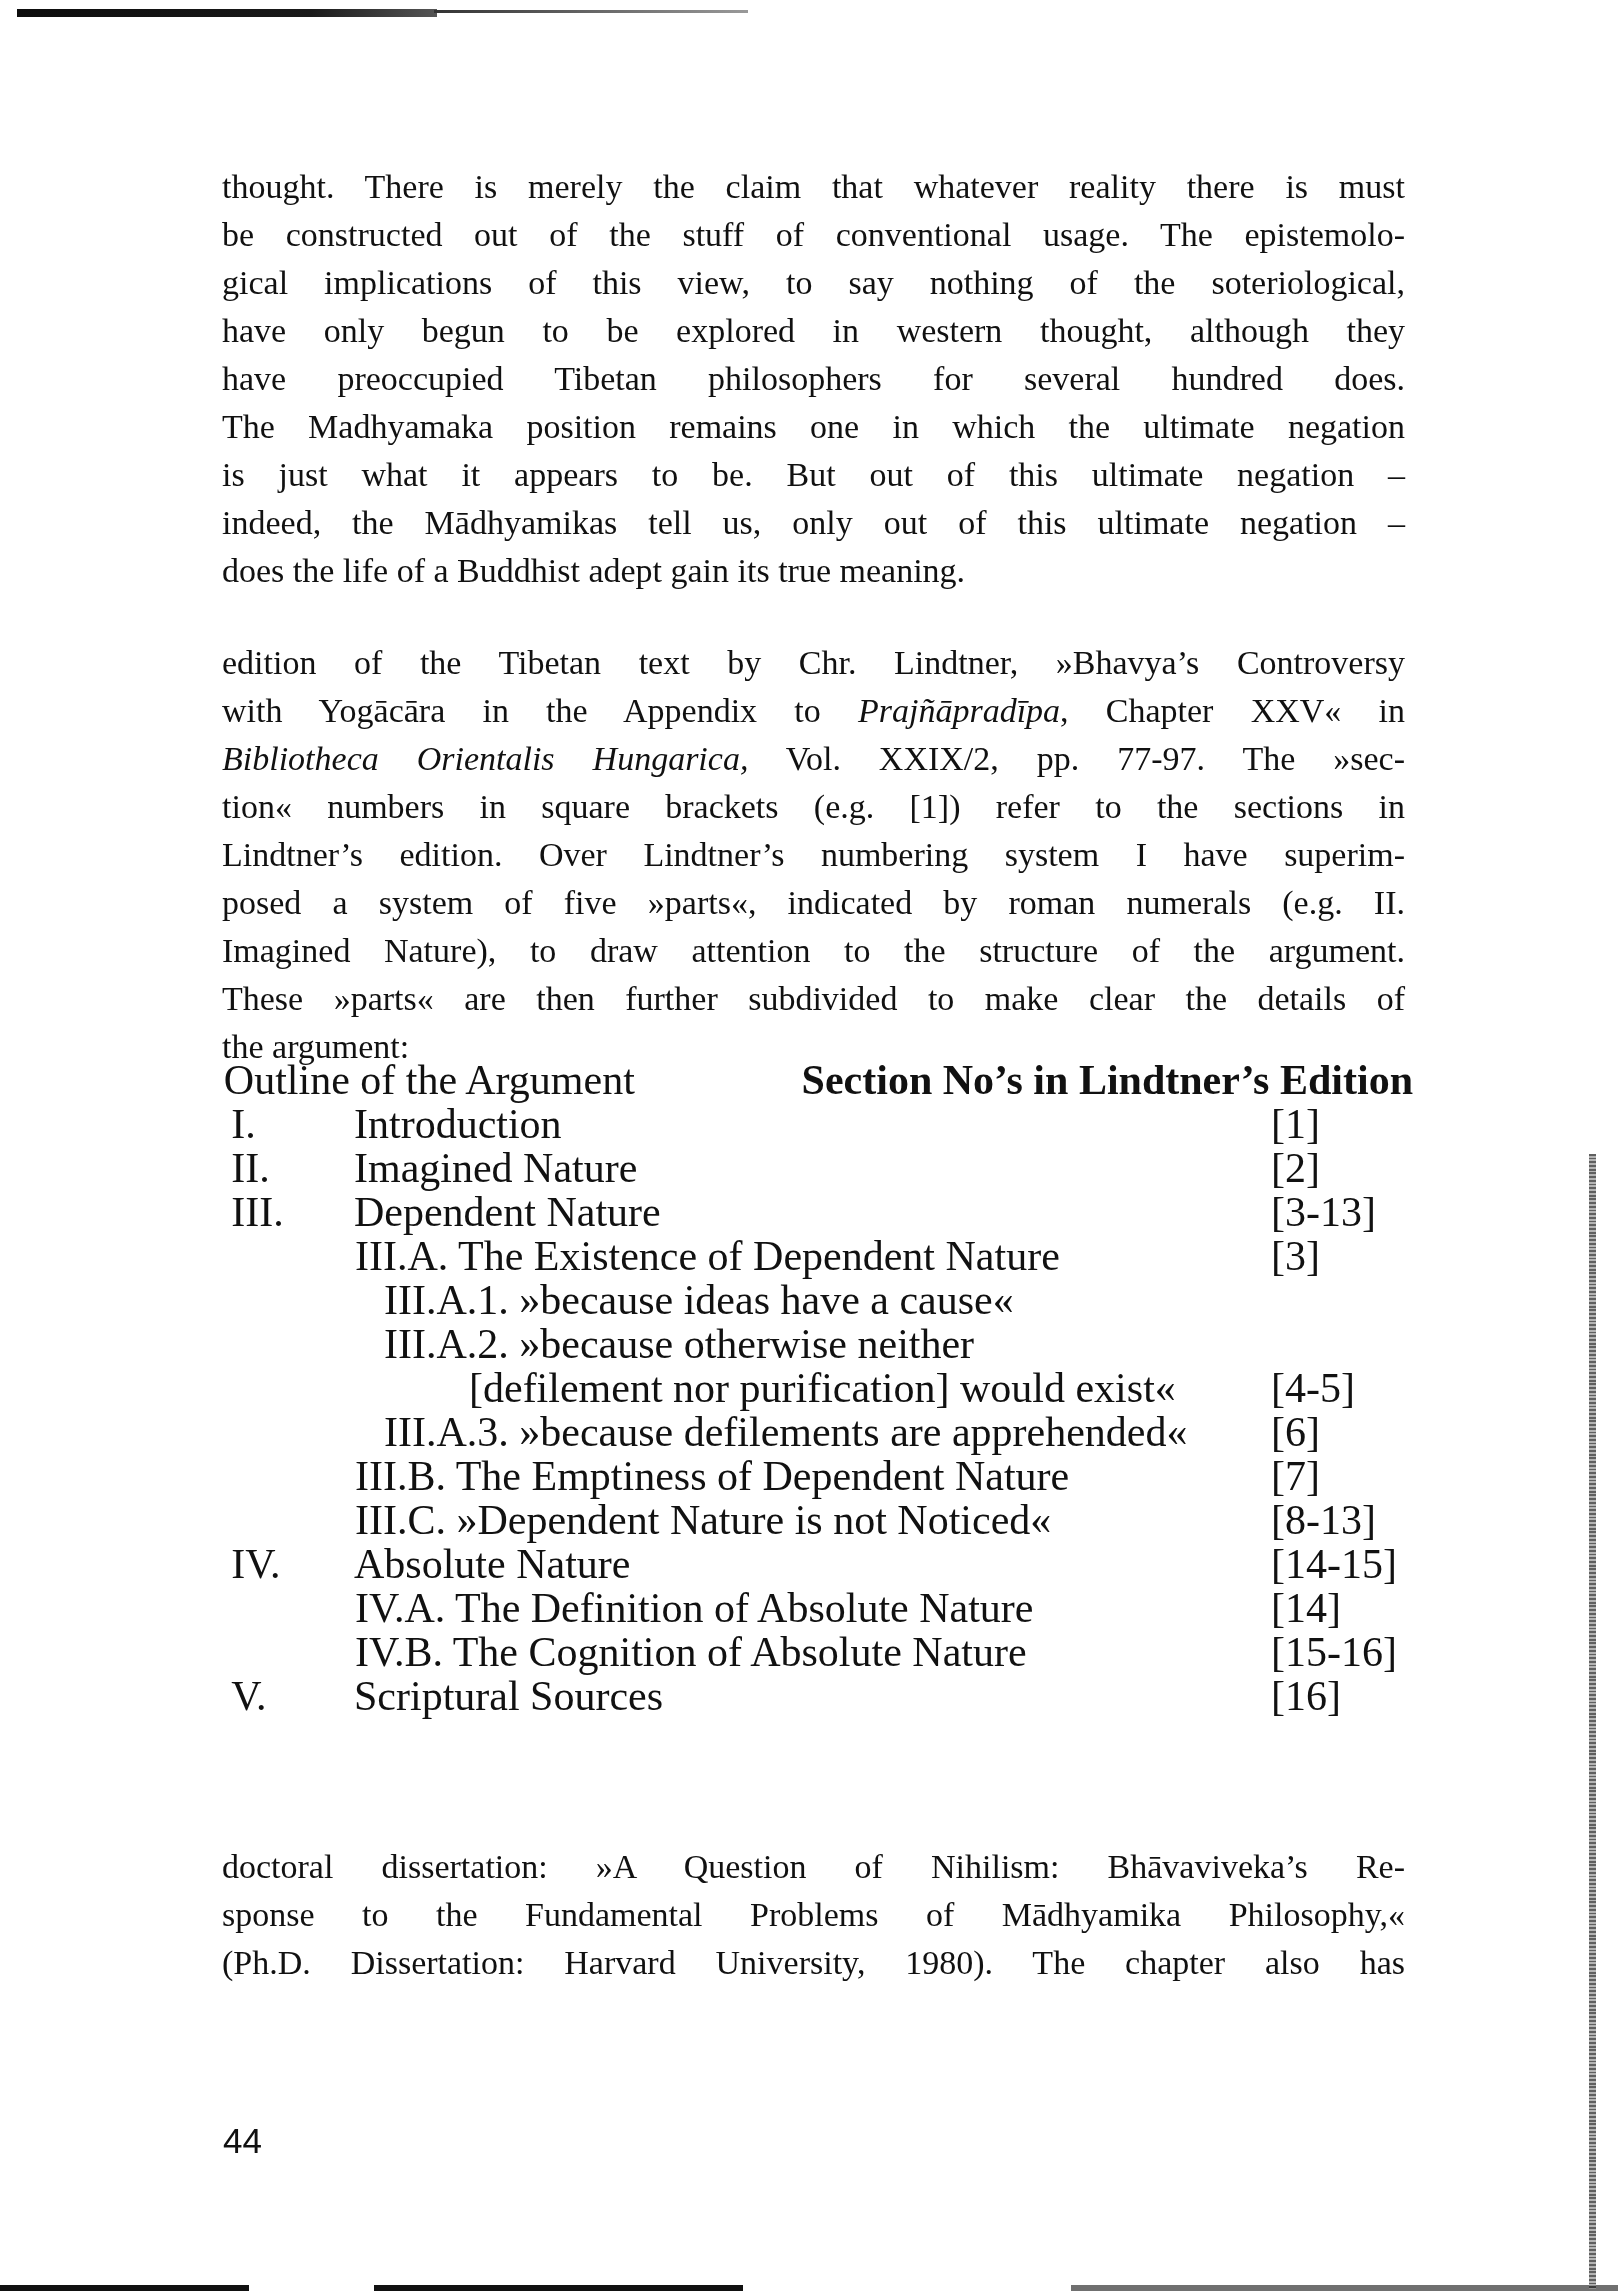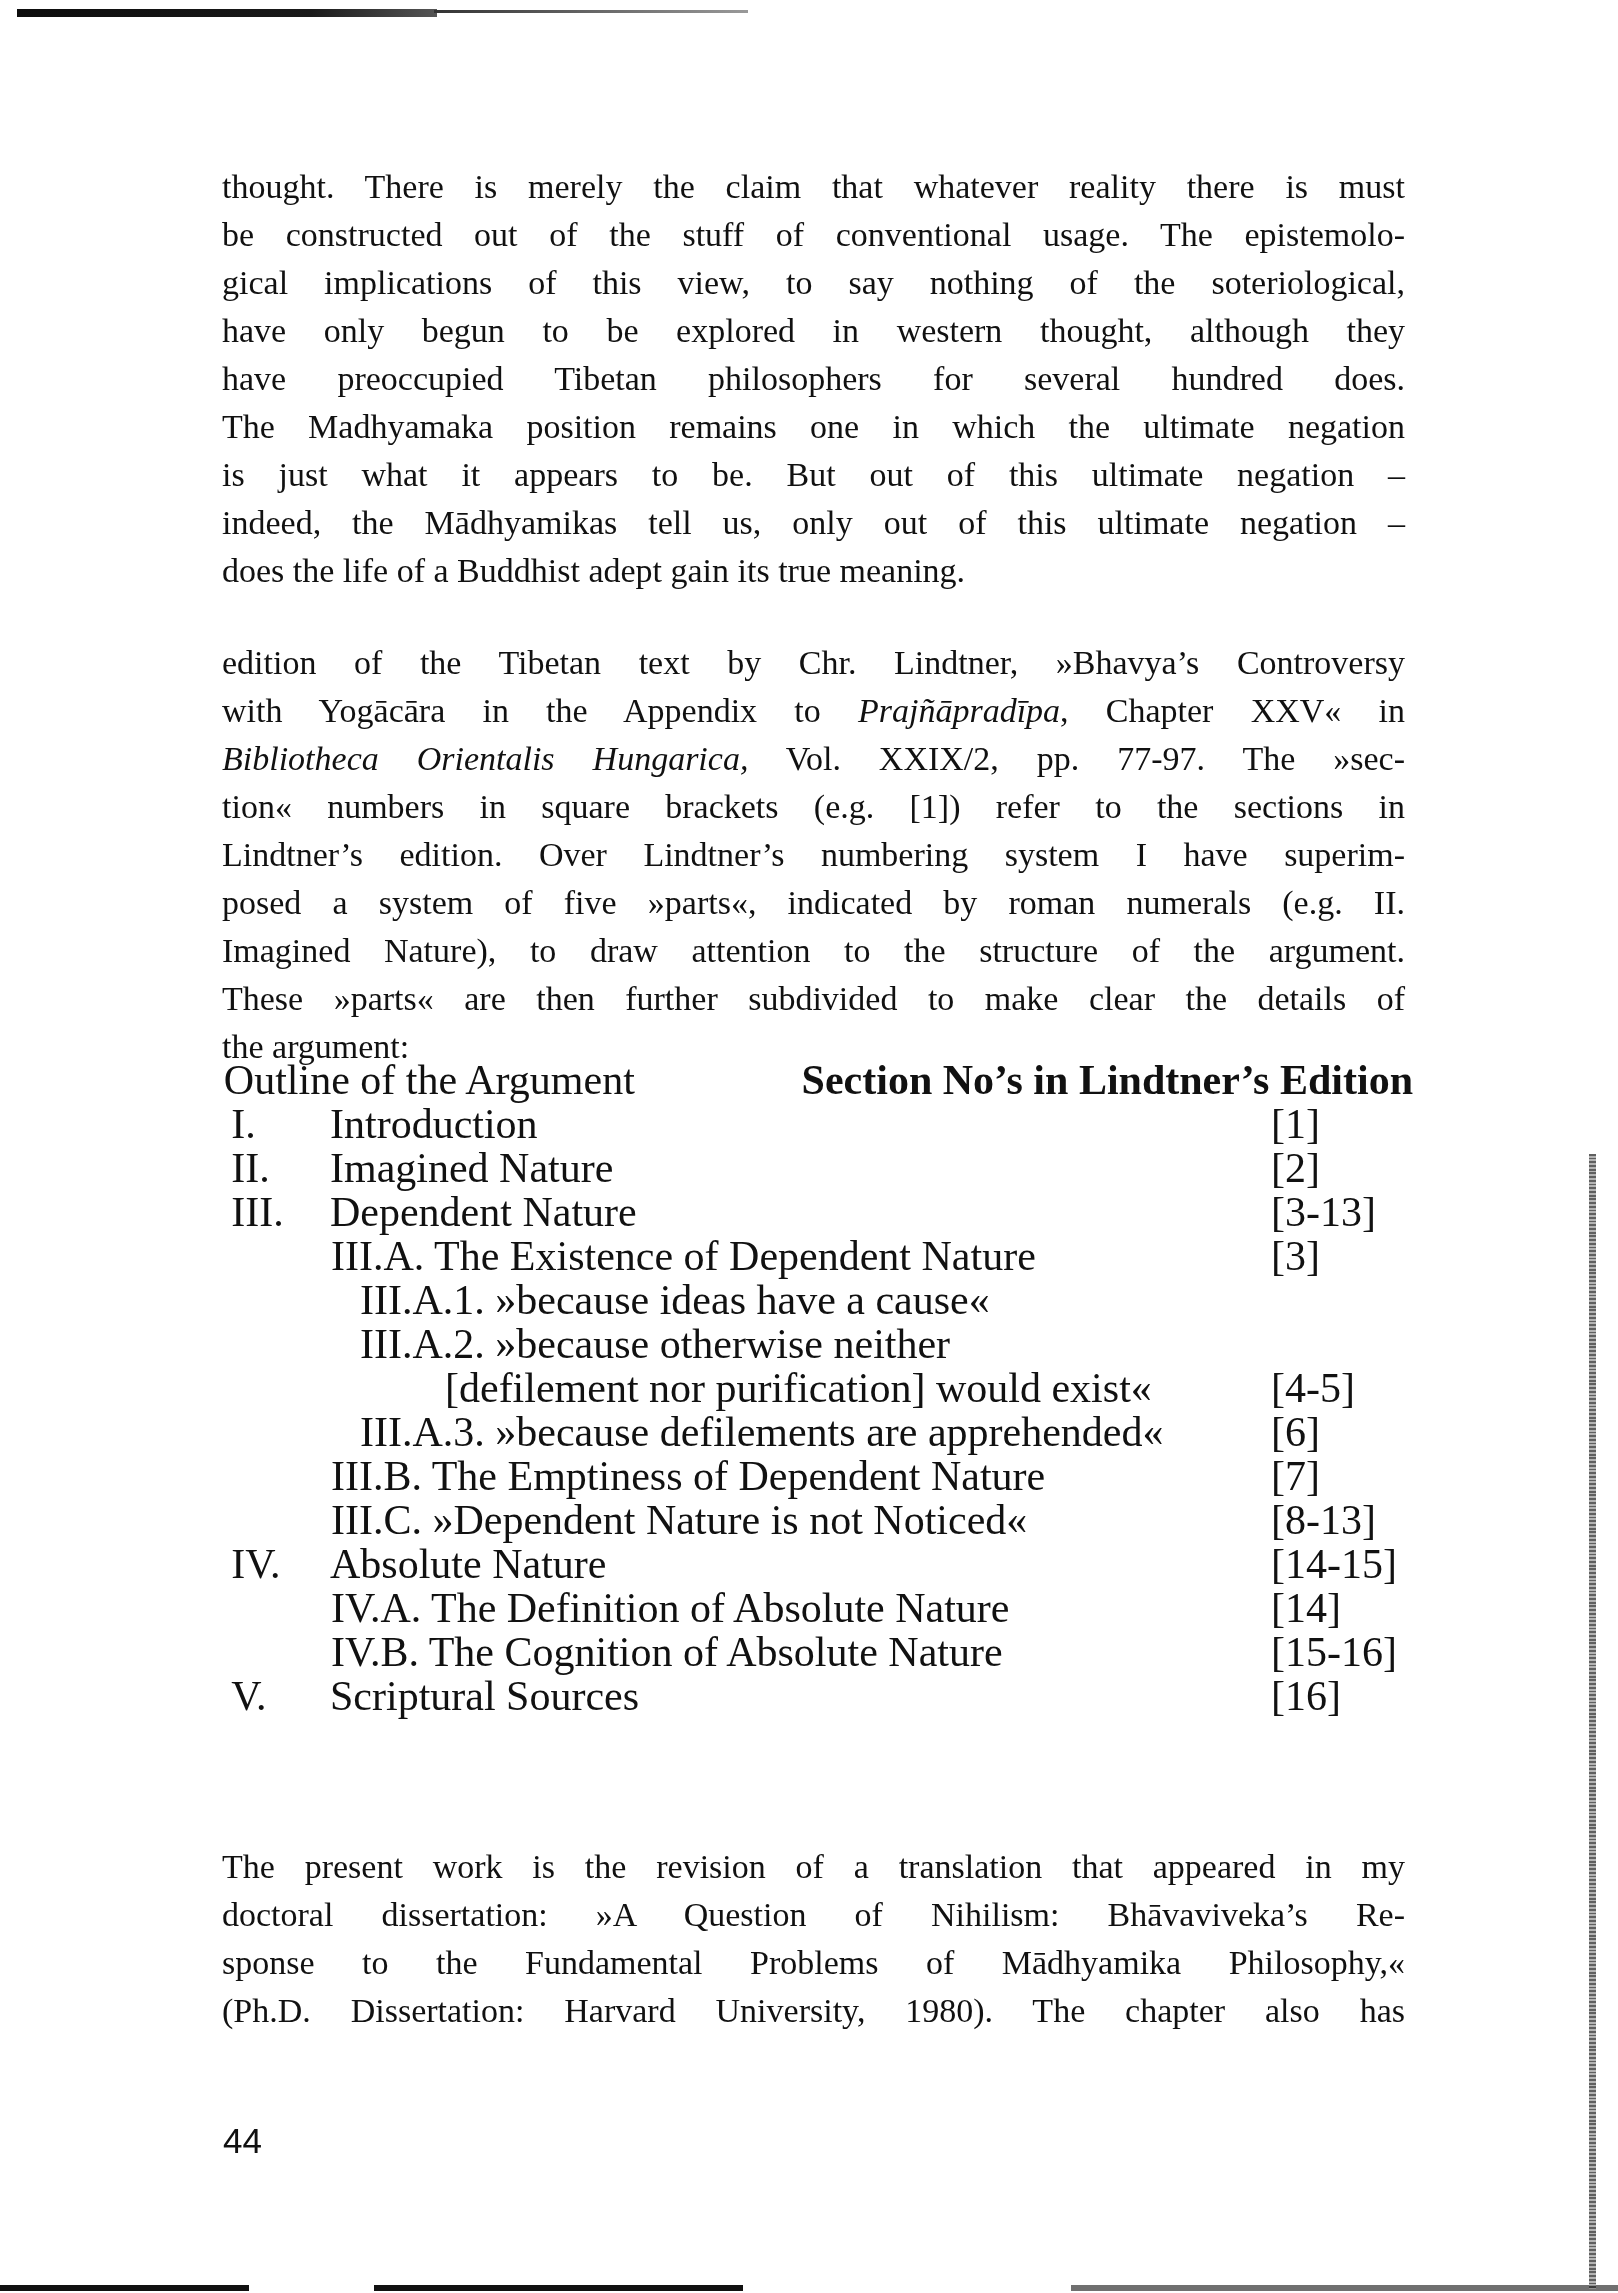--- a/index.html
+++ b/index.html
@@ -34,21 +34,21 @@
   #p2 { position: absolute; top: 639px; left: 0; width: 1183px; }
   #p3 { position: absolute; top: 1843px; left: 0; width: 1183px; }
   em { }
 
   .outline { position: absolute; top: 1058px; left: 0; width: 1191px; font-size: 42px; line-height: 44px; }
   .outline-head { position: relative; height: 44px; }
   .outline-head .h-left { position: absolute; left: 1.8px; }
   .outline-head .h-right { position: absolute; right: 0; font-weight: bold; }
   .orow { position: relative; height: 44px; white-space: nowrap; }
   .orow .num { position: absolute; left: 9.2px; }
-  .orow .lbl { position: absolute; }
+  .orow .lbl { position: absolute; margin-left: 24px; }
   .orow .sec { position: absolute; left: 1049px; }
   .lvl0 .lbl { left: 108px; }
   .lvl1 .lbl { left: 109px; }
   .lvl2 .lbl { left: 138px; }
   .lvl3 .lbl { left: 223px; }
 
   .page-number {
     position: absolute; left: 223px; top: 2121px;
     font-family: "Liberation Sans", "DejaVu Sans", sans-serif; font-size: 35px;
   }
@@ -160,21 +160,20 @@
         <span class="sec">[15-16]</span>
       </div>
     <div class="orow lvl0">
         <span class="num">V.</span>
         <span class="lbl">Scriptural Sources</span>
         <span class="sec">[16]</span>
       </div>
   </div>
 
   <div id="p3" class="para">
-    <span class="line"><span>The present work is the revision of a translation that appeared in my</span></span>
     <span class="line"><span>doctoral dissertation: »A Question of Nihilism: Bhāvaviveka’s Re-</span></span>
     <span class="line"><span>sponse to the Fundamental Problems of Mādhyamika Philosophy,«</span></span>
     <span class="line"><span>(Ph.D. Dissertation: Harvard University, 1980). The chapter also has</span></span>
   </div>
 </div>
 
 <div class="page-number">44</div>
 
 
 </body></html>

